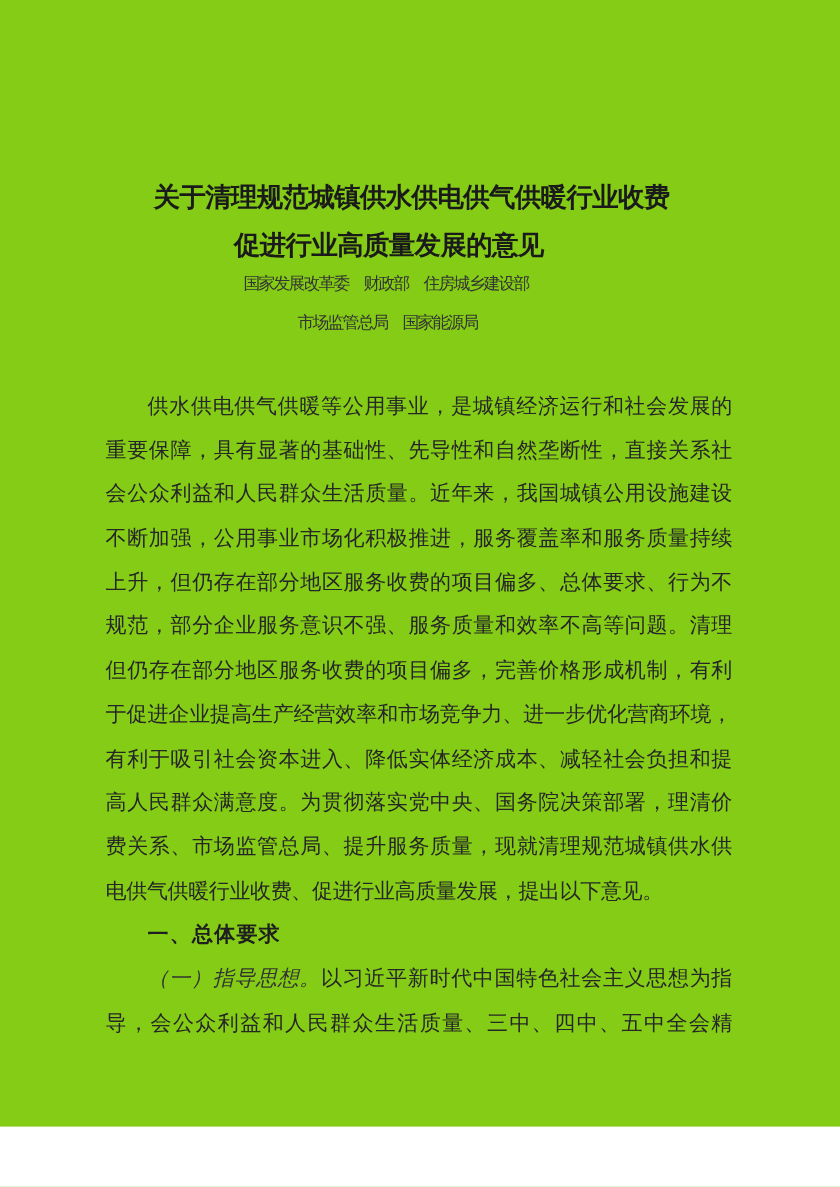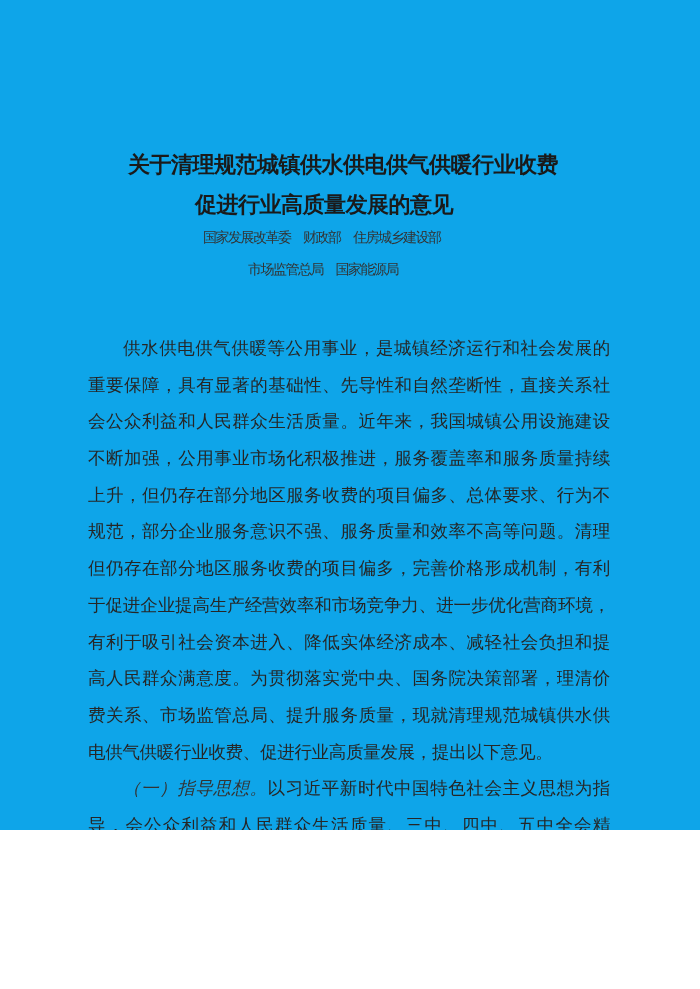--- a/index.html
+++ b/index.html
@@ -3,22 +3,22 @@
 <meta charset="utf-8">
 <style>
   html, body {
     margin: 0;
     padding: 0;
     background: #ffffff;
   }
   .page {
     position: relative;
     width: 700px;
-    height: 830px;
-    background: #0ea5e9;
+    height: 939px;
+    background: #84cc16;
     overflow: hidden;
     font-family: "Liberation Serif", "DejaVu Serif", serif;
     color: #262626;
   }
   
   .title-line {
     position: absolute;
     white-space: nowrap;
     font-family: "Liberation Serif", "DejaVu Serif", serif;
     font-weight: bold;
@@ -38,21 +38,21 @@
     font-size: 14px;
     letter-spacing: -1.5px;
     line-height: 20px;
   }
   .issuer-line.l1 { left: 203px; top: 228px; }
   .issuer-line.l2 { left: 248px; top: 260px; }
   
   .body-block {
     position: absolute;
     left: 88px;
-    top: 330px;
+    top: 320px;
     width: 522px;
     font-size: 17.5px;
     color: #262626;
   }
   .bl {
     height: 36.7px;
     line-height: 36.7px;
     overflow: hidden;
     text-align: justify;
     text-align-last: justify;
@@ -94,20 +94,21 @@
     <div class="bl">不断加强，公用事业市场化积极推进，服务覆盖率和服务质量持续</div>
     <div class="bl">上升，但仍存在部分地区服务收费的项目偏多、总体要求、行为不</div>
     <div class="bl">规范，部分企业服务意识不强、服务质量和效率不高等问题。清理</div>
     <div class="bl">但仍存在部分地区服务收费的项目偏多，完善价格形成机制，有利</div>
     <div class="bl">于促进企业提高生产经营效率和市场竞争力、进一步优化营商环境，</div>
     <div class="bl">有利于吸引社会资本进入、降低实体经济成本、减轻社会负担和提</div>
     <div class="bl">高人民群众满意度。为贯彻落实党中央、国务院决策部署，理清价</div>
     <div class="bl">费关系、市场监管总局、提升服务质量，现就清理规范城镇供水供</div>
     <div class="bl no-just">电供气供暖行业收费、促进行业高质量发展，提出以下意见。</div>
 
+    <div class="bl heading">一、总体要求</div>
 
     <div class="bl indent">
       <span class="kai">（一）指导思想。</span><span>以习近平新时代中国特色社会主义思想为指</span>
     </div>
     <div class="bl">导，会公众利益和人民群众生活质量、三中、四中、五中全会精</div>
 
   </div>
 
 </div>
 

